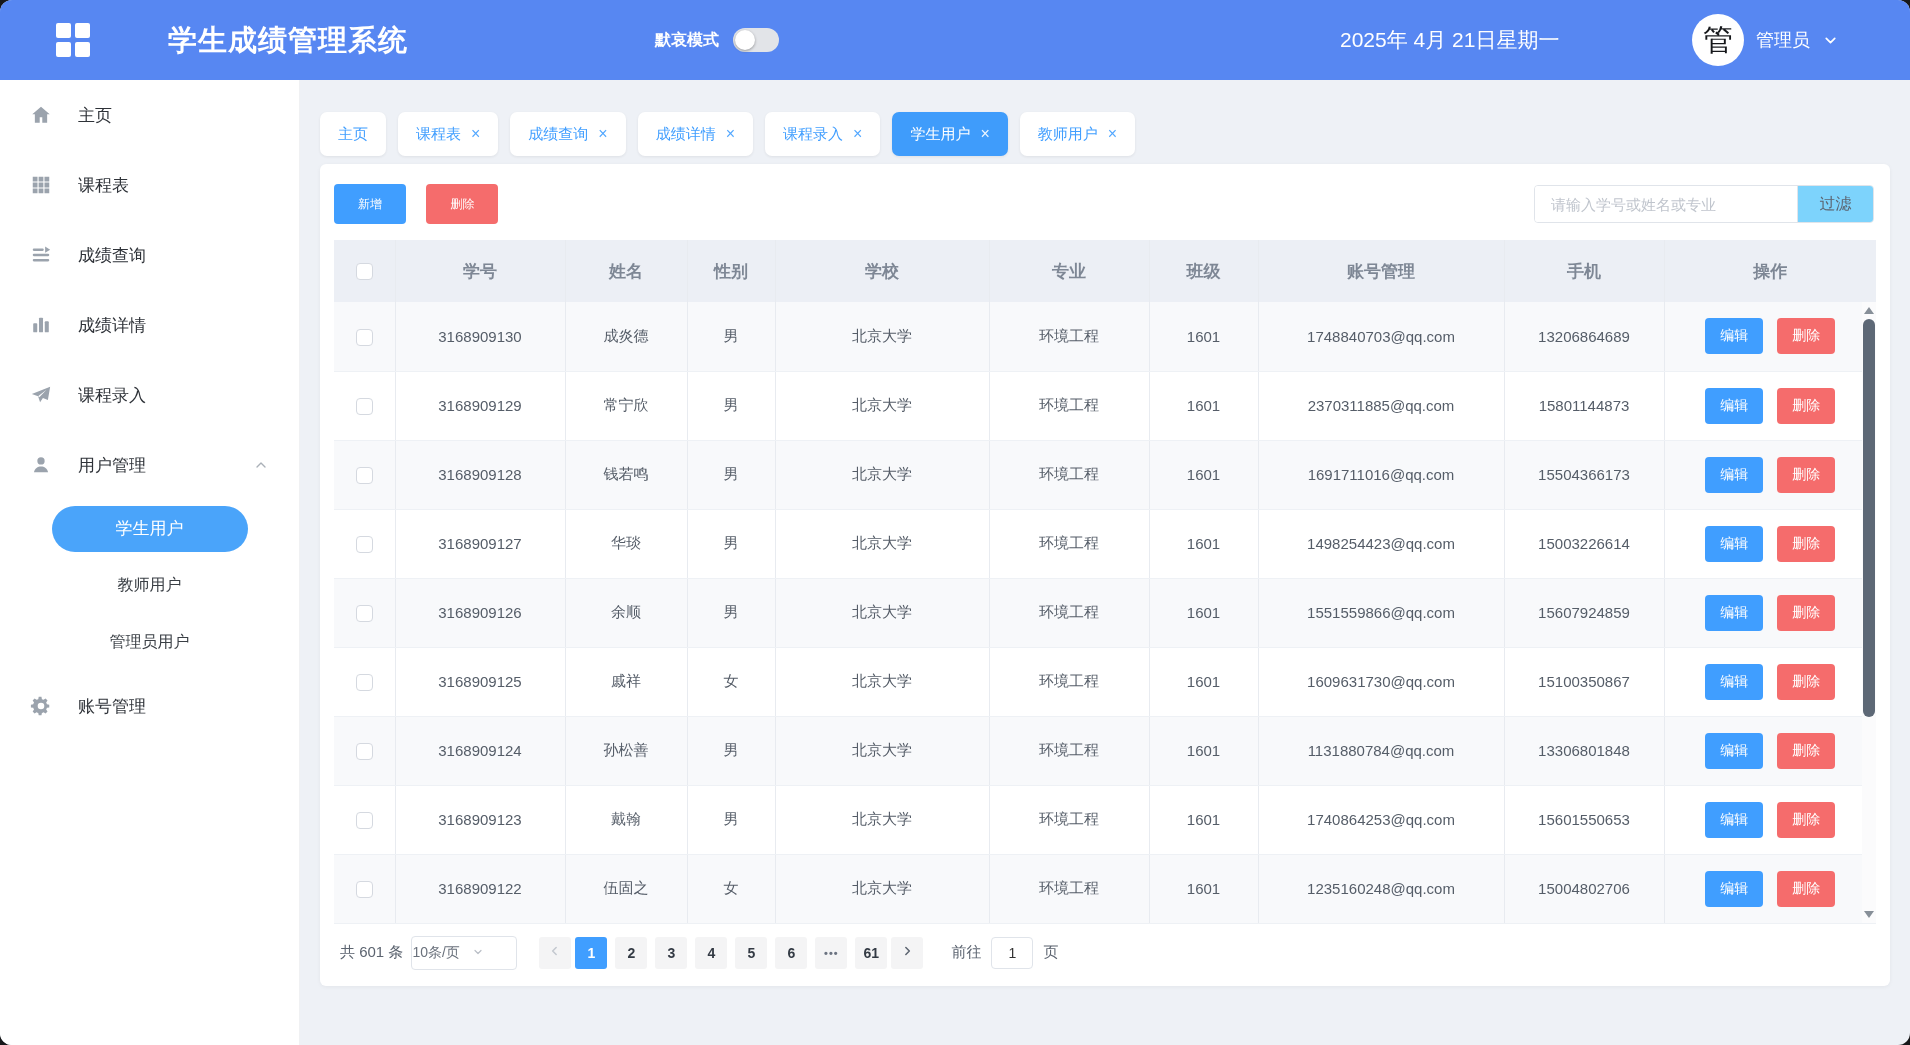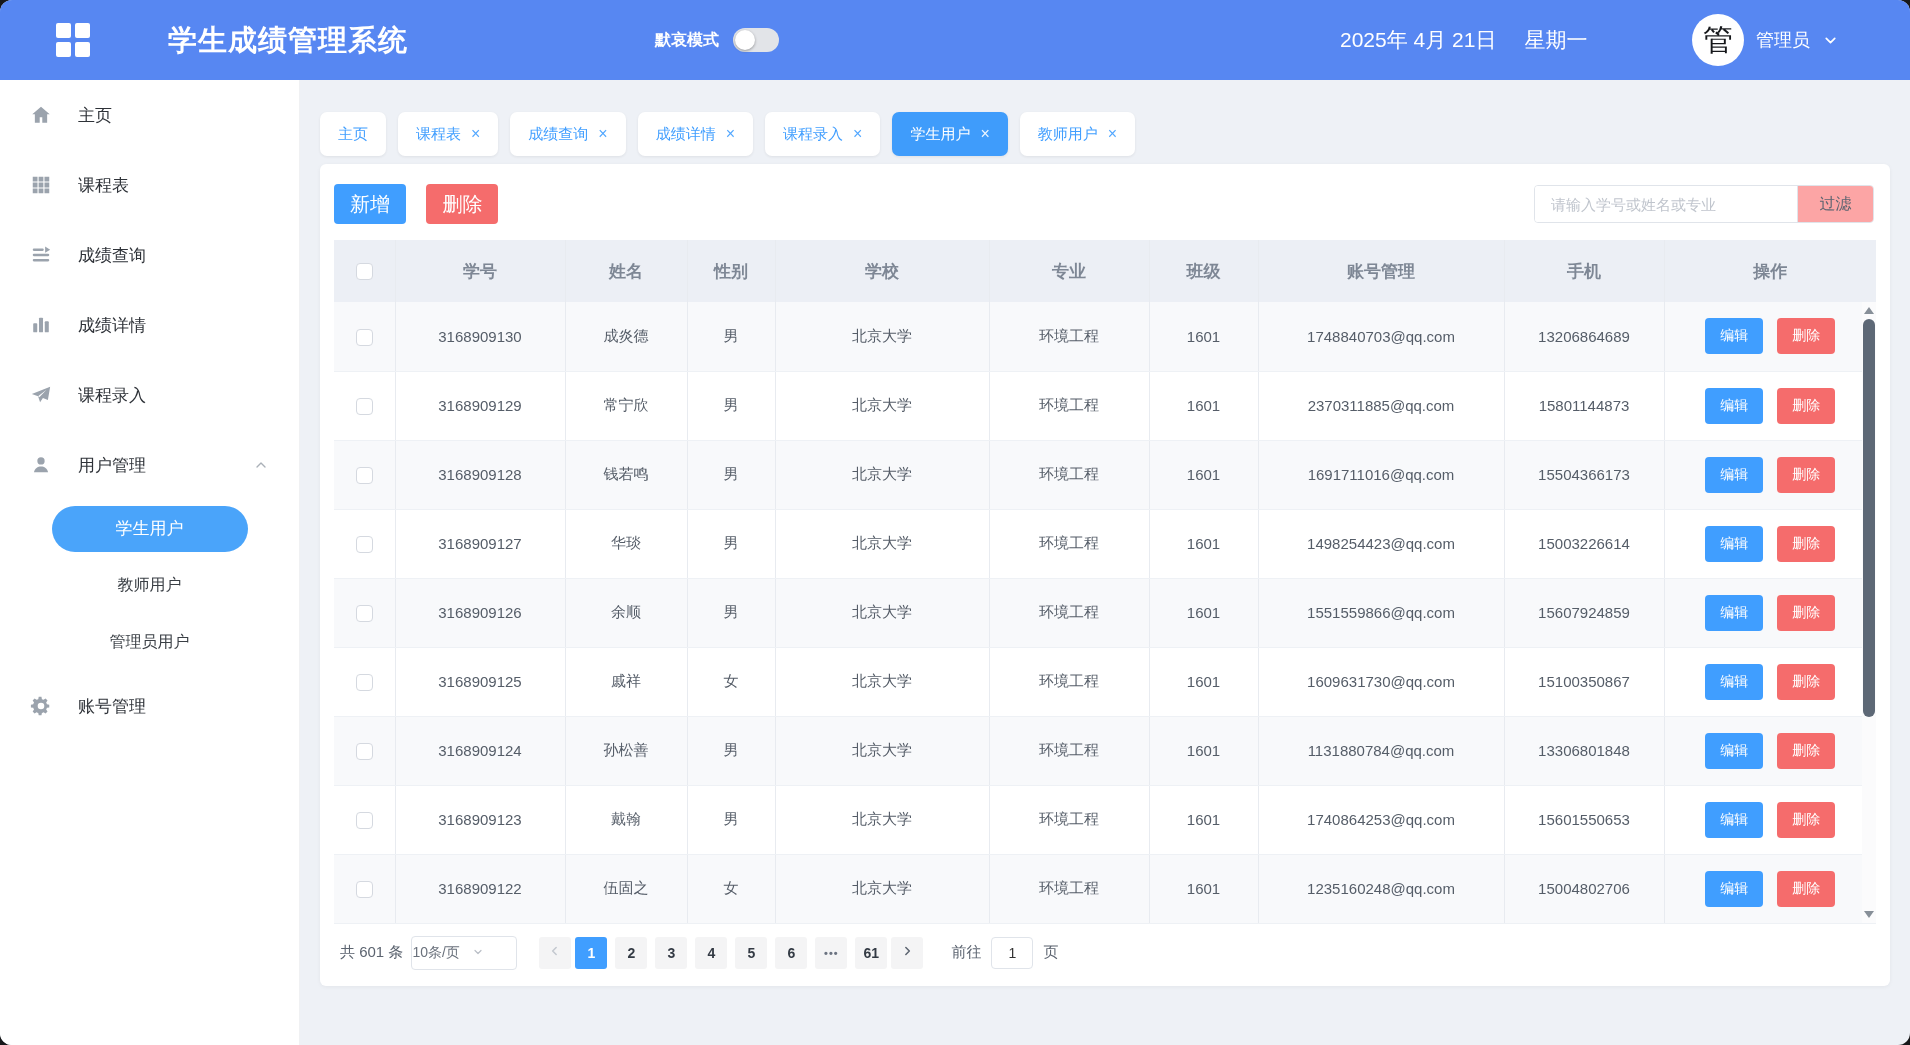--- a/index.html
+++ b/index.html
@@ -8,21 +8,21 @@
   .window{position:relative;width:1910px;height:1045px;border-radius:12px;overflow:hidden;background:var(--main_bg,#eef1f6)}
 
   
   .app-header{position:absolute;top:0;left:0;right:0;height:80px;background:var(--header_bg,#5787f2);color:#fff;z-index:5}
   .logo-grid{position:absolute;left:56px;top:23px;width:34px;height:34px;display:grid;grid-template-columns:15px 15px;grid-template-rows:15px 15px;gap:4px;cursor:pointer}
   .logo-grid i{background:#fff;border-radius:2px}
   .app-title{position:absolute;left:168px;top:0;line-height:80px;font-size:29px;font-weight:bold;letter-spacing:1px}
   .mode-wrap{position:absolute;left:655px;top:0;height:80px;display:flex;align-items:center;gap:14px;font-size:16px;font-weight:bold}
   .toggle{width:46px;height:24px;border-radius:12px;background:#e2e4e8;position:relative;cursor:pointer}
   .toggle .knob{position:absolute;left:2px;top:2px;width:20px;height:20px;border-radius:50%;background:#fff;box-shadow:0 1px 3px rgba(0,0,0,.35)}
-  .header-date{position:absolute;left:1340px;top:0;line-height:80px;font-size:21px;display:flex;gap:28px;font-weight:500}
+  .header-date{position:absolute;left:1340px;top:0;line-height:80px;font-size:21px;display:flex;font-weight:500}
   .user-wrap{position:absolute;left:1692px;top:0;height:80px;display:flex;align-items:center;gap:12px;cursor:pointer}
   .avatar{width:52px;height:52px;border-radius:50%;background:#fff;color:#15171a;display:flex;align-items:center;justify-content:center;font-size:30px;font-family:"DejaVu Serif","Liberation Serif",serif}
   .user-name{font-size:18px}
   .user-wrap .chev svg{width:17px;height:17px;display:block}
 
   
   .sidebar{position:absolute;left:0;top:80px;bottom:0;width:300px;background:#fff;border-right:1px solid #f0f1f3}
   .side-item{display:flex;align-items:center;height:70px;padding:0 30px;font-size:17px;color:#2e3238;cursor:pointer}
   .side-icon{width:22px;height:22px;margin-right:26px;color:#9ba3ad;display:flex;align-items:center}
   .side-icon svg{width:22px;height:22px}
@@ -35,27 +35,27 @@
   .main{position:absolute;left:300px;top:80px;right:0;bottom:0;padding:32px 20px 0}
   .tabs{display:flex;gap:12px;height:44px;margin-bottom:8px}
   .tab{display:flex;align-items:center;gap:10px;background:#fff;color:var(--primary,#409eff);border-radius:7px;padding:0 18px;font-size:15px;font-weight:500;box-shadow:0 1px 3px rgba(0,0,0,.07);cursor:pointer}
   .tab.active{background:#3f9cfb;color:#fff}
   .tab-close{font-size:16px;line-height:1;opacity:.9}
 
   .card{background:#fff;border-radius:6px;height:822px;padding:20px 14px 12px;position:relative;box-shadow:0 1px 4px rgba(0,0,0,.05)}
 
   .toolbar{position:relative;height:40px;margin-bottom:16px}
   .btn{border:none;border-radius:4px;color:#fff;cursor:pointer;font-family:inherit}
-  .btn-add,.btn-del{width:72px;height:40px;font-size:20px}
+  .btn-add,.btn-del{width:72px;height:40px;font-size:12px}
   .btn-add{background:var(--primary,#409eff)}
   .btn-del{background:var(--danger,#f56c6c);margin-left:16px}
   .search-group{position:absolute;right:2px;top:1px;display:flex;height:38px;border:1px solid #e0e4ea;border-radius:4px;overflow:hidden;background:#fff}
   .search-input{border:none;outline:none;width:262px;padding:0 16px;font-size:15px;font-family:inherit;color:#333}
   .search-input::placeholder{color:#c0c5cd}
-  .filter-btn{width:76px;background:#fca5a5;border:none;border-left:1px solid #e0e4ea;color:#5c6470;font-size:16px;cursor:pointer;font-family:inherit}
+  .filter-btn{width:76px;background:#7dd3fc;border:none;border-left:1px solid #e0e4ea;color:#5c6470;font-size:16px;cursor:pointer;font-family:inherit}
 
   
   .table-zone{position:relative}
   table{width:100%;border-collapse:collapse;table-layout:fixed}
   th,td{border-right:1px solid var(--border,#e8ebf0);text-align:center;overflow:hidden;white-space:nowrap}
   th:last-child,td:last-child{border-right:none}
   thead tr{background:var(--table_header_bg,#eceff5)}
   th{height:62px;color:#7e8795;font-size:17px;font-weight:600}
   td{height:69px;color:#555d68;font-size:15px;border-bottom:1px solid #eef1f5}
   tbody tr:nth-child(odd){background:#f8f9fb}

